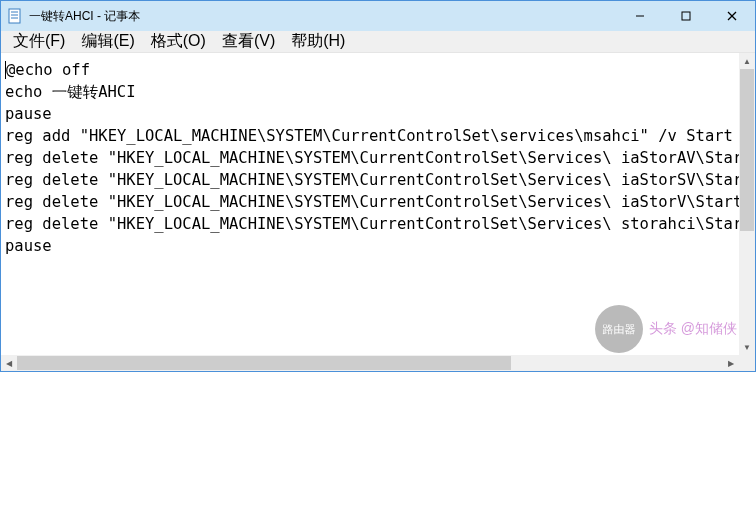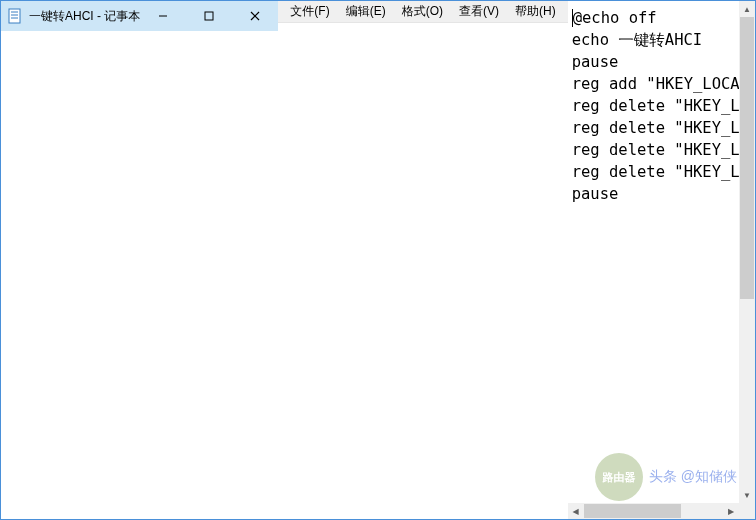--- a/index.html
+++ b/index.html
@@ -1,38 +1,38 @@
 <!DOCTYPE html>
 <html><head>
 <meta charset="utf-8">
 <style>
   * { margin: 0; padding: 0; box-sizing: border-box; }
   html, body { width: 756px; height: 520px; font-family: "Microsoft YaHei", "Segoe UI", Tahoma, sans-serif; overflow: hidden; background: #fff; }
-  .window { width: 756px; height: 520px; display: flex; flex-direction: row; border: 1px solid #4a90d9; position: relative; }
+  .window { width: 756px; height: 372px; display: flex; flex-direction: column; border: 1px solid #4a90d9; position: relative; }
   .titlebar { height: 30px; background: #cde6f7; display: flex; align-items: center; padding: 0 0 0 6px; font-size: 12px; color: #000; }
   .titlebar .icon { width: 16px; height: 16px; margin-right: 6px; display: inline-flex; align-items: center; justify-content: center; }
   .titlebar .title { flex: 1; }
   .win-controls { display: flex; height: 100%; }
   .win-btn { width: 46px; height: 100%; display: flex; align-items: center; justify-content: center; color: #000; font-size: 10px; }
-  .menubar { height: 22px; background: #f0f0f0; display: flex; align-items: center; padding: 0 4px; font-size: 12px; border-bottom: 1px solid #e5e5e5; }
+  .menubar { height: 22px; background: #f0f0f0; display: flex; align-items: center; padding: 0 4px; font-size: 16px; border-bottom: 1px solid #e5e5e5; }
   .menu-item { padding: 2px 8px; cursor: default; }
   .content-wrap { flex: 1; position: relative; background: #fff; overflow: hidden; }
   .text-area { position: absolute; top: 0; left: 0; right: 16px; bottom: 16px; padding: 6px 4px; font-family: Verdana, "Lucida Console", Consolas, monospace; font-size: 15.5px; line-height: 22px; color: #000; white-space: pre; overflow: hidden; outline: none; border: none; resize: none; }
   .cursor { display:inline-block; width:1px; height:18px; background:#000; vertical-align:text-bottom; animation:blink 1s steps(1) infinite; }
   @keyframes blink { 50% { opacity:0; } }
   .vscroll { position: absolute; top: 0; right: 0; bottom: 16px; width: 16px; background: #f0f0f0; display:flex; flex-direction:column; }
   .hscroll { position: absolute; left: 0; right: 16px; bottom: 0; height: 16px; background: #f0f0f0; display:flex; }
   .scroll-corner { position:absolute; right:0; bottom:0; width:16px; height:16px; background:#f0f0f0; }
   .sc-btn { width:16px; height:16px; background:#f0f0f0; display:flex; align-items:center; justify-content:center; font-size:8px; color:#606060; }
   .sc-track { flex:1; position:relative; }
   .v-thumb { position:absolute; left:1px; right:1px; top:0; height:60%; background:#cdcdcd; }
   .h-thumb { position:absolute; top:1px; bottom:1px; left:0; width:70%; background:#cdcdcd; }
   .watermark { position:absolute; right:18px; bottom:18px; display:flex; align-items:center; gap:6px; opacity:0.45; pointer-events:none; }
-  .wm-logo { width:48px; height:48px; border-radius:50%; background:#4d7c0f; display:flex; align-items:center; justify-content:center; color:#fff; font-weight:bold; font-size:11px; opacity:0.6; }
-  .wm-text { font-size:14px; color:#1d4ed8; }
+  .wm-logo { width:48px; height:48px; border-radius:50%; background:#000000; display:flex; align-items:center; justify-content:center; color:#fff; font-weight:normal; font-size:11px; opacity:0.6; }
+  .wm-text { font-size:14px; color:#a21caf; }
 </style>
 </head>
 <body>
 
 <div class="window">
   <div class="titlebar">
     <span class="icon">
       <svg width="16" height="16" viewBox="0 0 16 16">
           <rect x="2" y="1" width="11" height="14" fill="#fff" stroke="#3a7ec2" stroke-width="1"></rect>
           <line x1="4" y1="4" x2="11" y2="4" stroke="#3a7ec2" stroke-width="1"></line>

